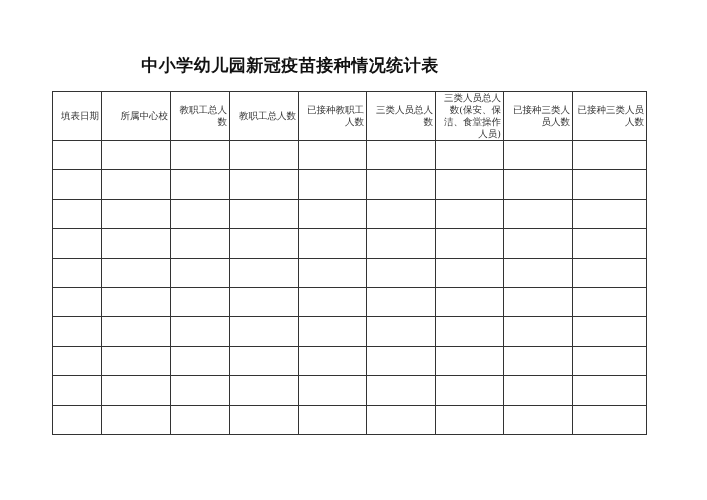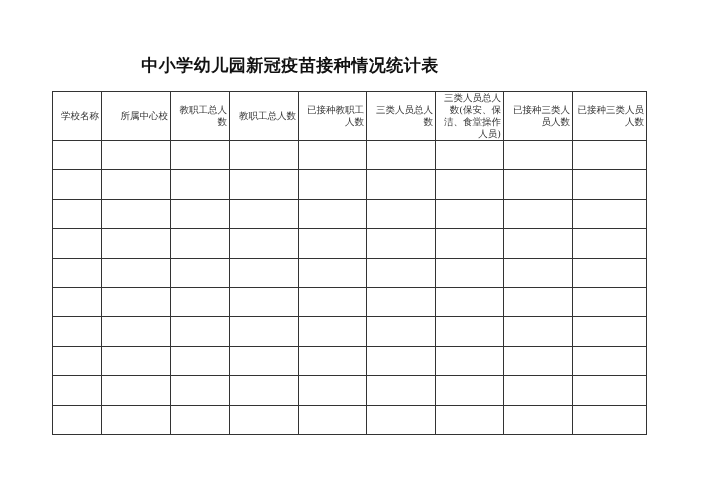--- a/index.html
+++ b/index.html
@@ -59,21 +59,21 @@
       <col style="width: 59px;">
       <col style="width: 69px;">
       <col style="width: 68px;">
       <col style="width: 69px;">
       <col style="width: 68px;">
       <col style="width: 69px;">
       <col style="width: 74px;">
     </colgroup>
   <thead>
     <tr>
-      <th>学校名称</th>
+      <th>填表日期</th>
       <th>所属中心校</th>
       <th>教职工总人数</th>
       <th>教职工总人数</th>
       <th>已接种教职工人数</th>
       <th>三类人员总人数</th>
       <th>三类人员总人数(保安、保洁、食堂操作人员)</th>
       <th>已接种三类人员人数</th>
       <th>已接种三类人员人数</th>
     </tr>
   </thead>

